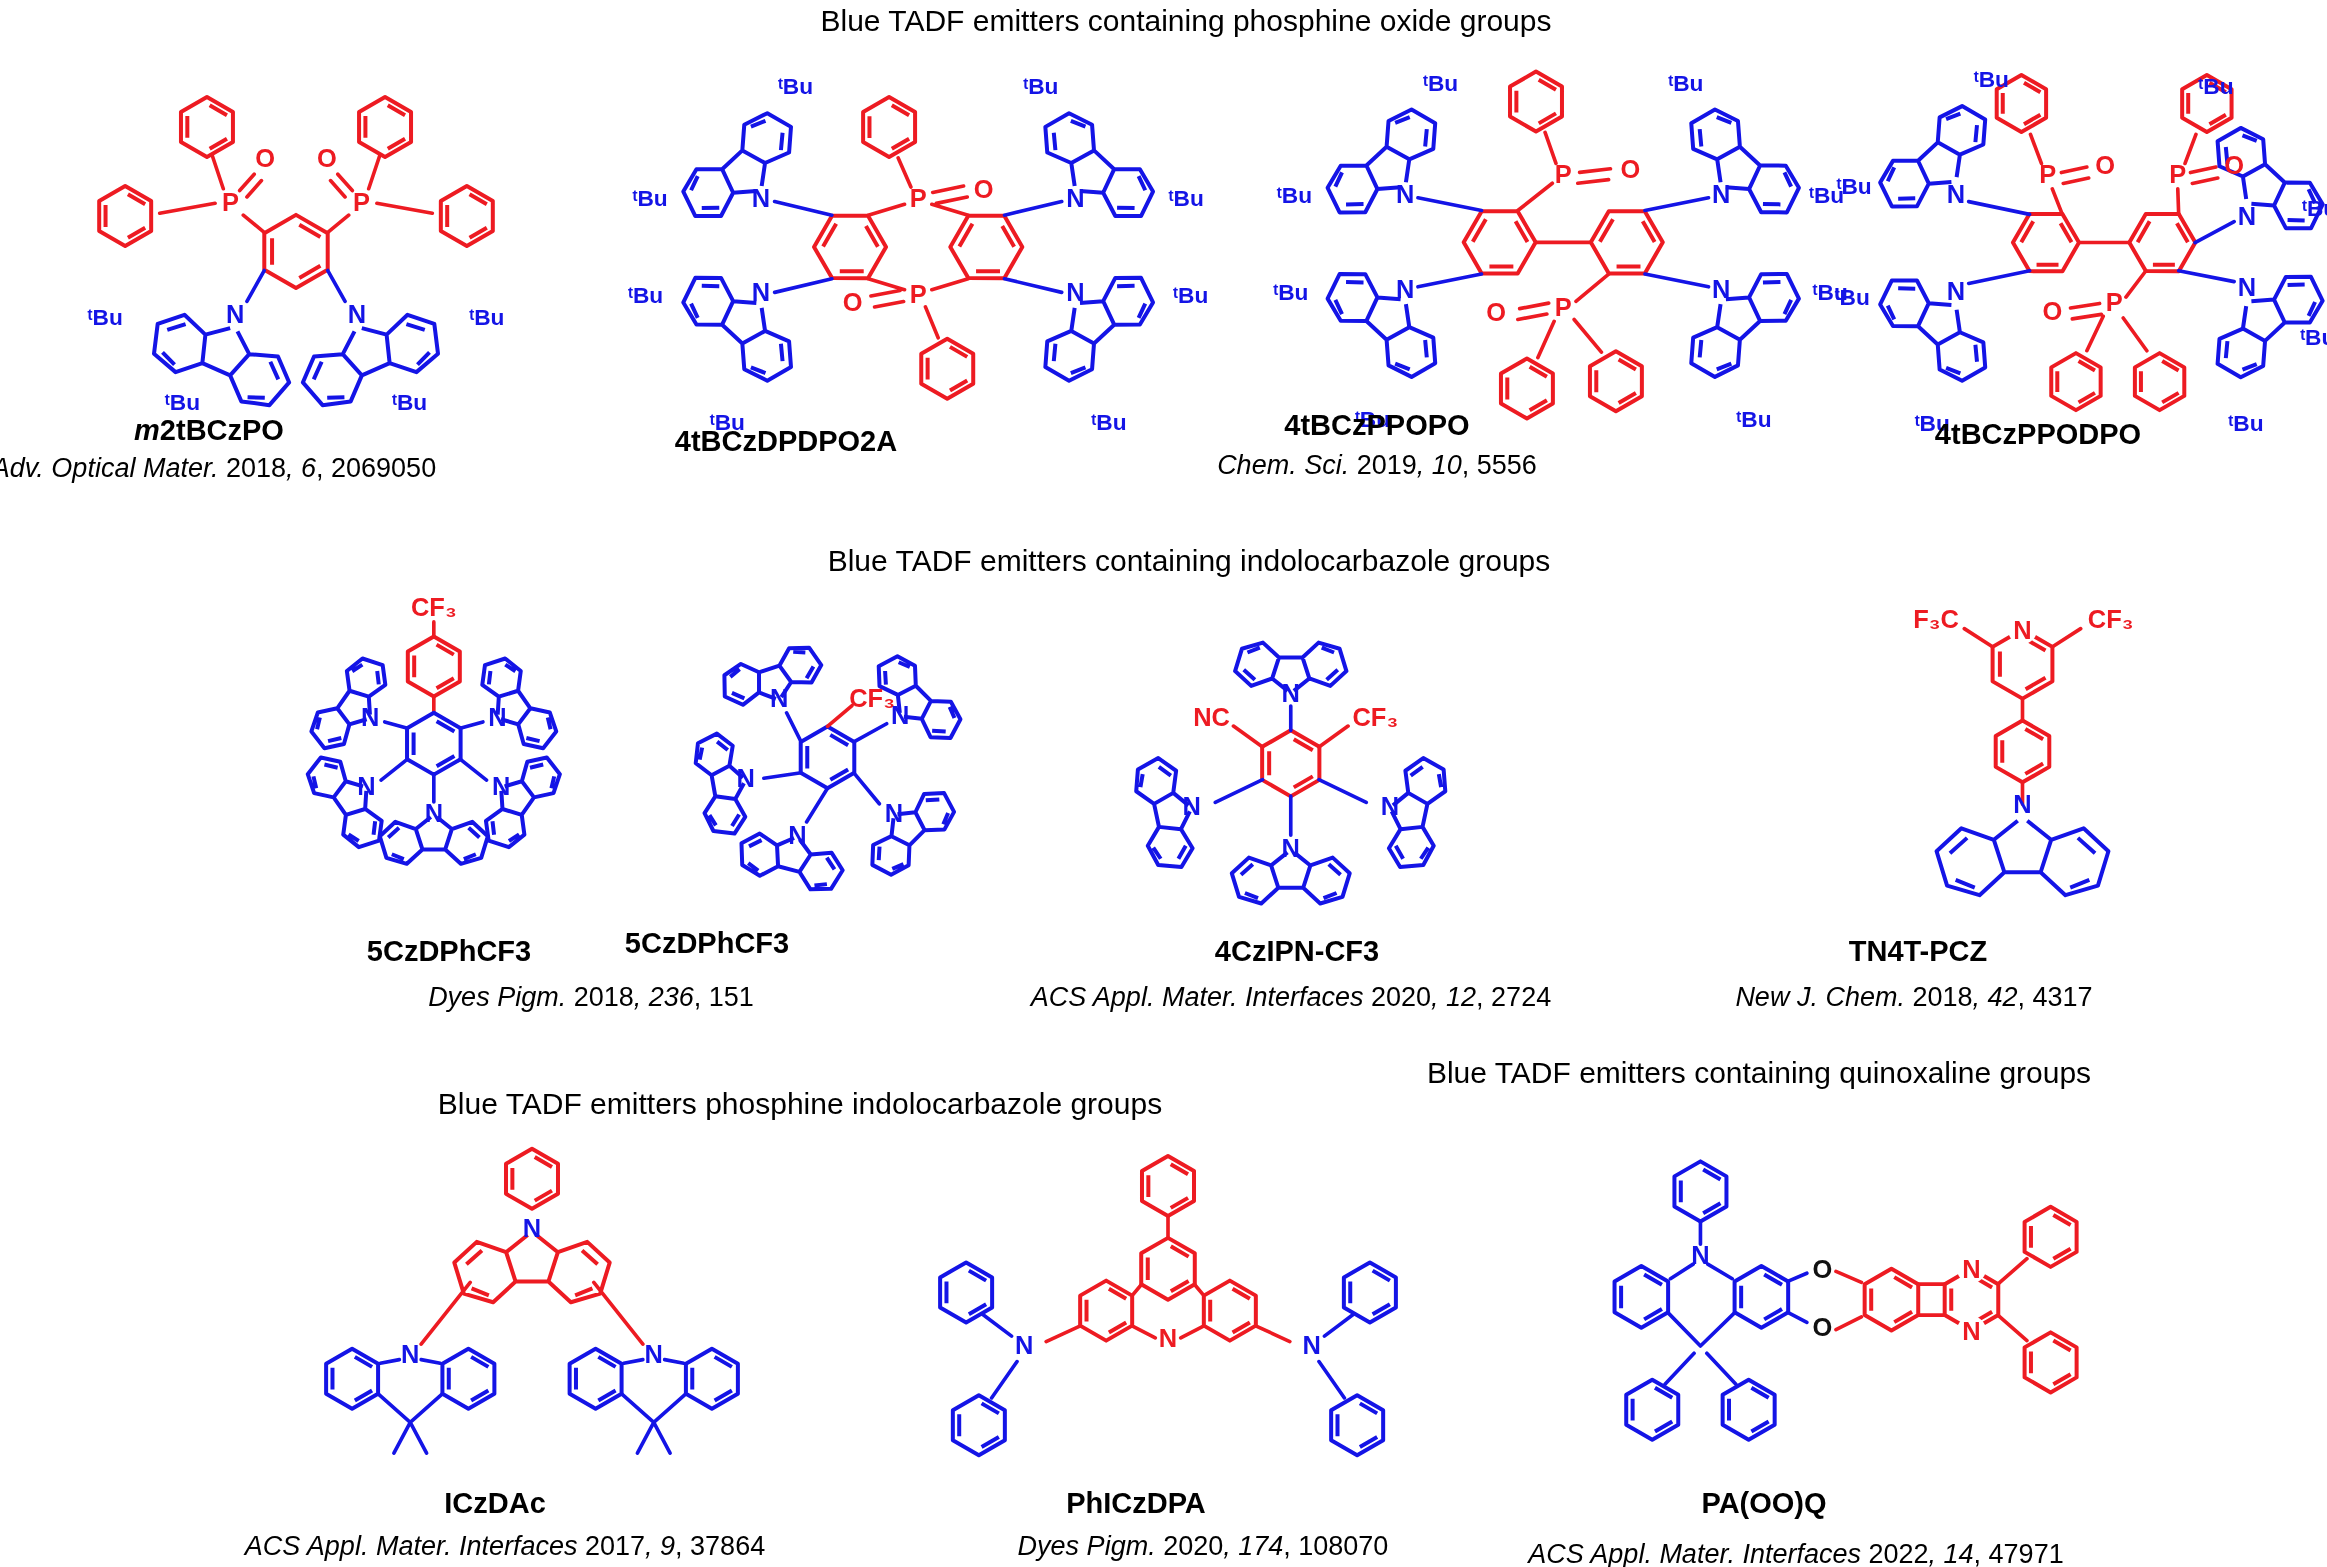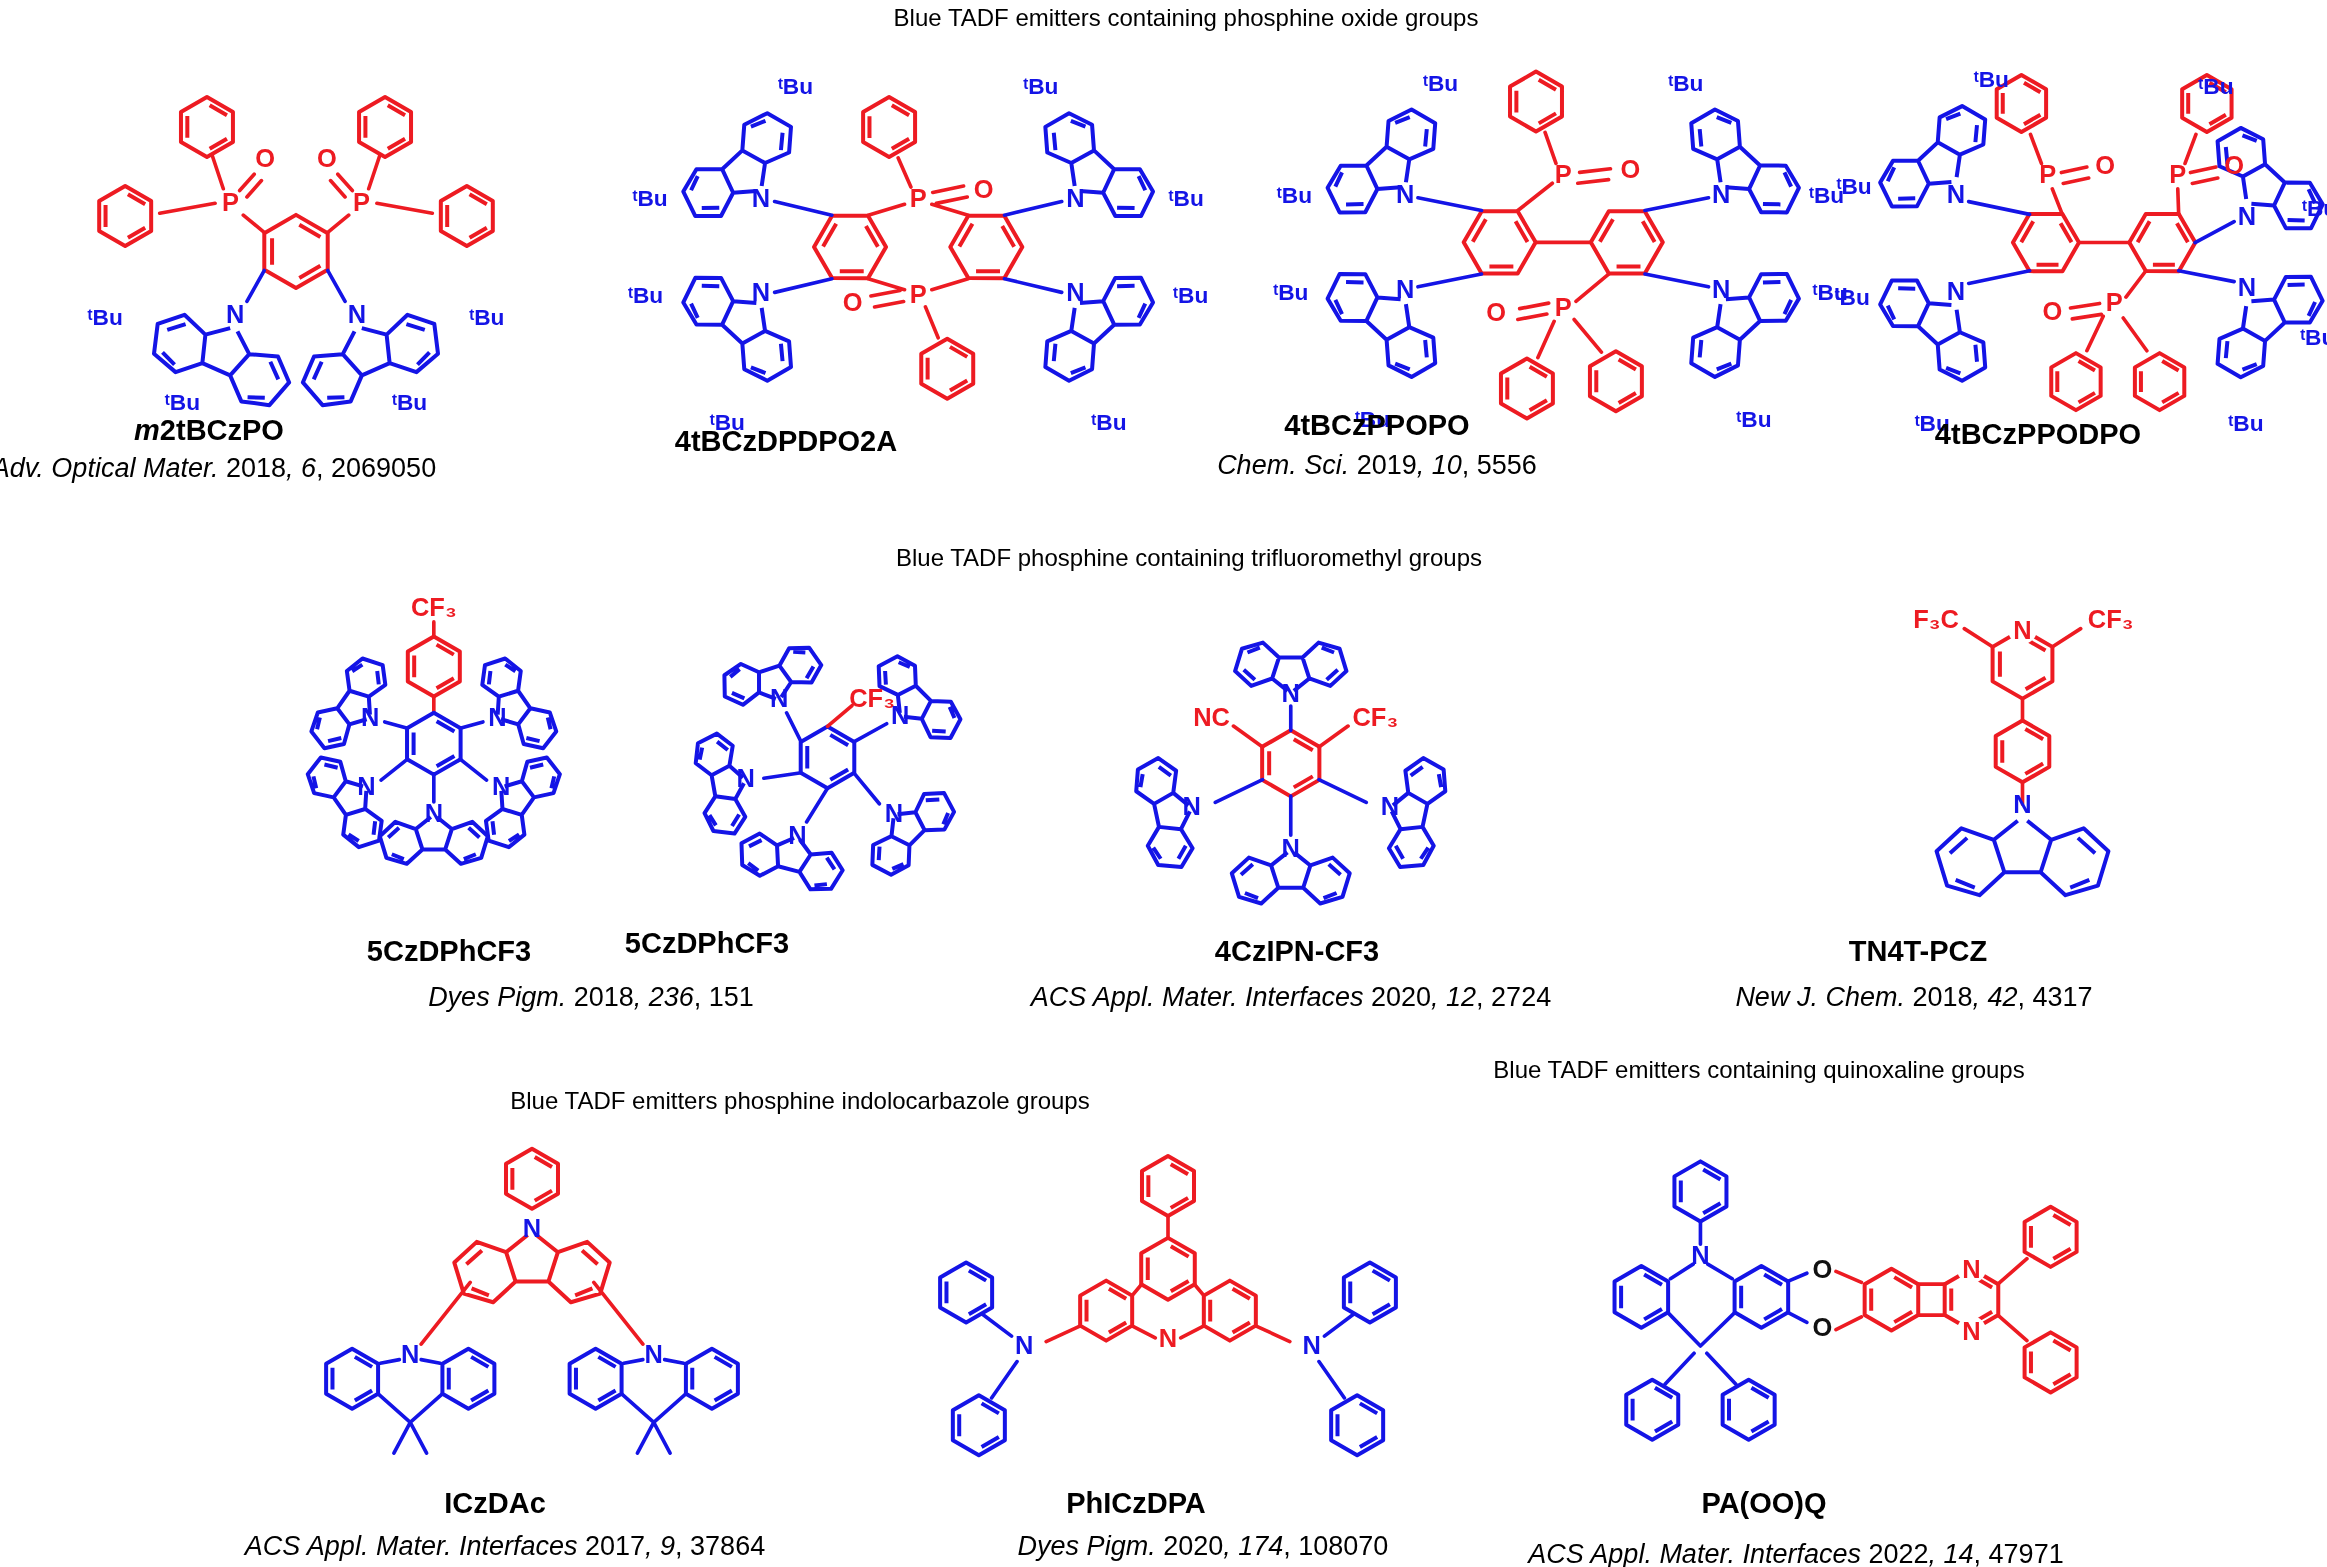--- a/index.html
+++ b/index.html
@@ -1,17 +1,17 @@
 <!DOCTYPE html>
 <html style="font-size:14.5px"><head>
 <meta charset="utf-8">
 <style>
   html,body{margin:0;padding:0;background:#fff;}
   body{width:2327px;height:1567px;position:relative;font-family:"Liberation Sans",sans-serif;color:#000;overflow:hidden;}
-  .hdr{position:absolute;text-align:right;font-size:24px;white-space:nowrap;transform:translateX(-50%);}
+  .hdr{position:absolute;text-align:right;font-size:30px;white-space:nowrap;transform:translateX(-50%);}
   .mname{position:absolute;text-align:right;font-size:29px;font-weight:bold;white-space:nowrap;transform:translateX(-50%);}
   .cite{position:absolute;text-align:center;font-size:27px;white-space:nowrap;transform:translateX(-50%);}
   .cit-j,.cit-v,.it{font-style:italic;}
   .cit-y{font-weight:normal;}
   svg.mol{position:absolute;overflow:visible;}
   .r{stroke:#ed1b22;}
   .b{stroke:#1414e6;}
   path.r,path.b,path.k{fill:none;stroke-width:4;stroke-linecap:round;stroke-linejoin:round;}
   text{font-family:"Liberation Sans",sans-serif;font-weight:bold;text-anchor:middle;stroke:none;}
   .tr{fill:#ed1b22;font-size:28px;}
@@ -24,21 +24,21 @@
 <body>
 
 <svg width="0" height="0" style="position:absolute">
   <defs>
     <path id="benz" fill="none" stroke-width="4" vector-effect="non-scaling-stroke" stroke-linejoin="round" d="M0 -33L28.6 -16.5L28.6 16.5L0 33L-28.6 16.5L-28.6 -16.5Z M3 -24L22 -13 M22 13L3 24 M-21.6 -12L-21.6 12"></path>
     <path id="cz" fill="none" stroke-width="4" vector-effect="non-scaling-stroke" stroke-linejoin="round" d="M5 4L30 24L19 58L-19 58L-30 24L-5 4 M30 24L64 12L90 36L79 72L45 82L19 58 M-30 24L-64 12L-90 36L-79 72L-45 82L-19 58 M58 22L76 38 M70 66L50 74 M-58 22L-76 38 M-70 66L-50 74"></path>
   </defs>
 </svg>
 
 <div class="hdr" style="left:1186px;top:3.6px">Blue TADF emitters containing phosphine oxide groups</div>
-<div class="hdr" style="left:1189px;top:544px">Blue TADF phosphine containing trifluoromethyl groups</div>
+<div class="hdr" style="left:1189px;top:544px">Blue TADF emitters containing indolocarbazole groups</div>
 <div class="hdr" style="left:800px;top:1087px">Blue TADF emitters phosphine indolocarbazole groups</div>
 <div class="hdr" style="left:1759px;top:1056px">Blue TADF emitters containing quinoxaline groups</div>
 
 <svg class="mol" style="left:13.6px;top:47px" width="564" height="368" viewBox="0 0 620 405">
   <g>
     <use href="#benz" class="r" transform="translate(310,225) scale(1.22)"></use>
     <path class="r" d="M275 204L252 185 M248 158L264 140 M256 165L272 147 M230 156L218 120 M221 172L160 183
                        M345 204L368 185 M372 158L356 140 M364 165L348 147 M390 156L402 120 M399 172L460 183"></path>
     <use href="#benz" class="r" transform="translate(212,88)"></use>
     <use href="#benz" class="r" transform="translate(122,186)"></use>

